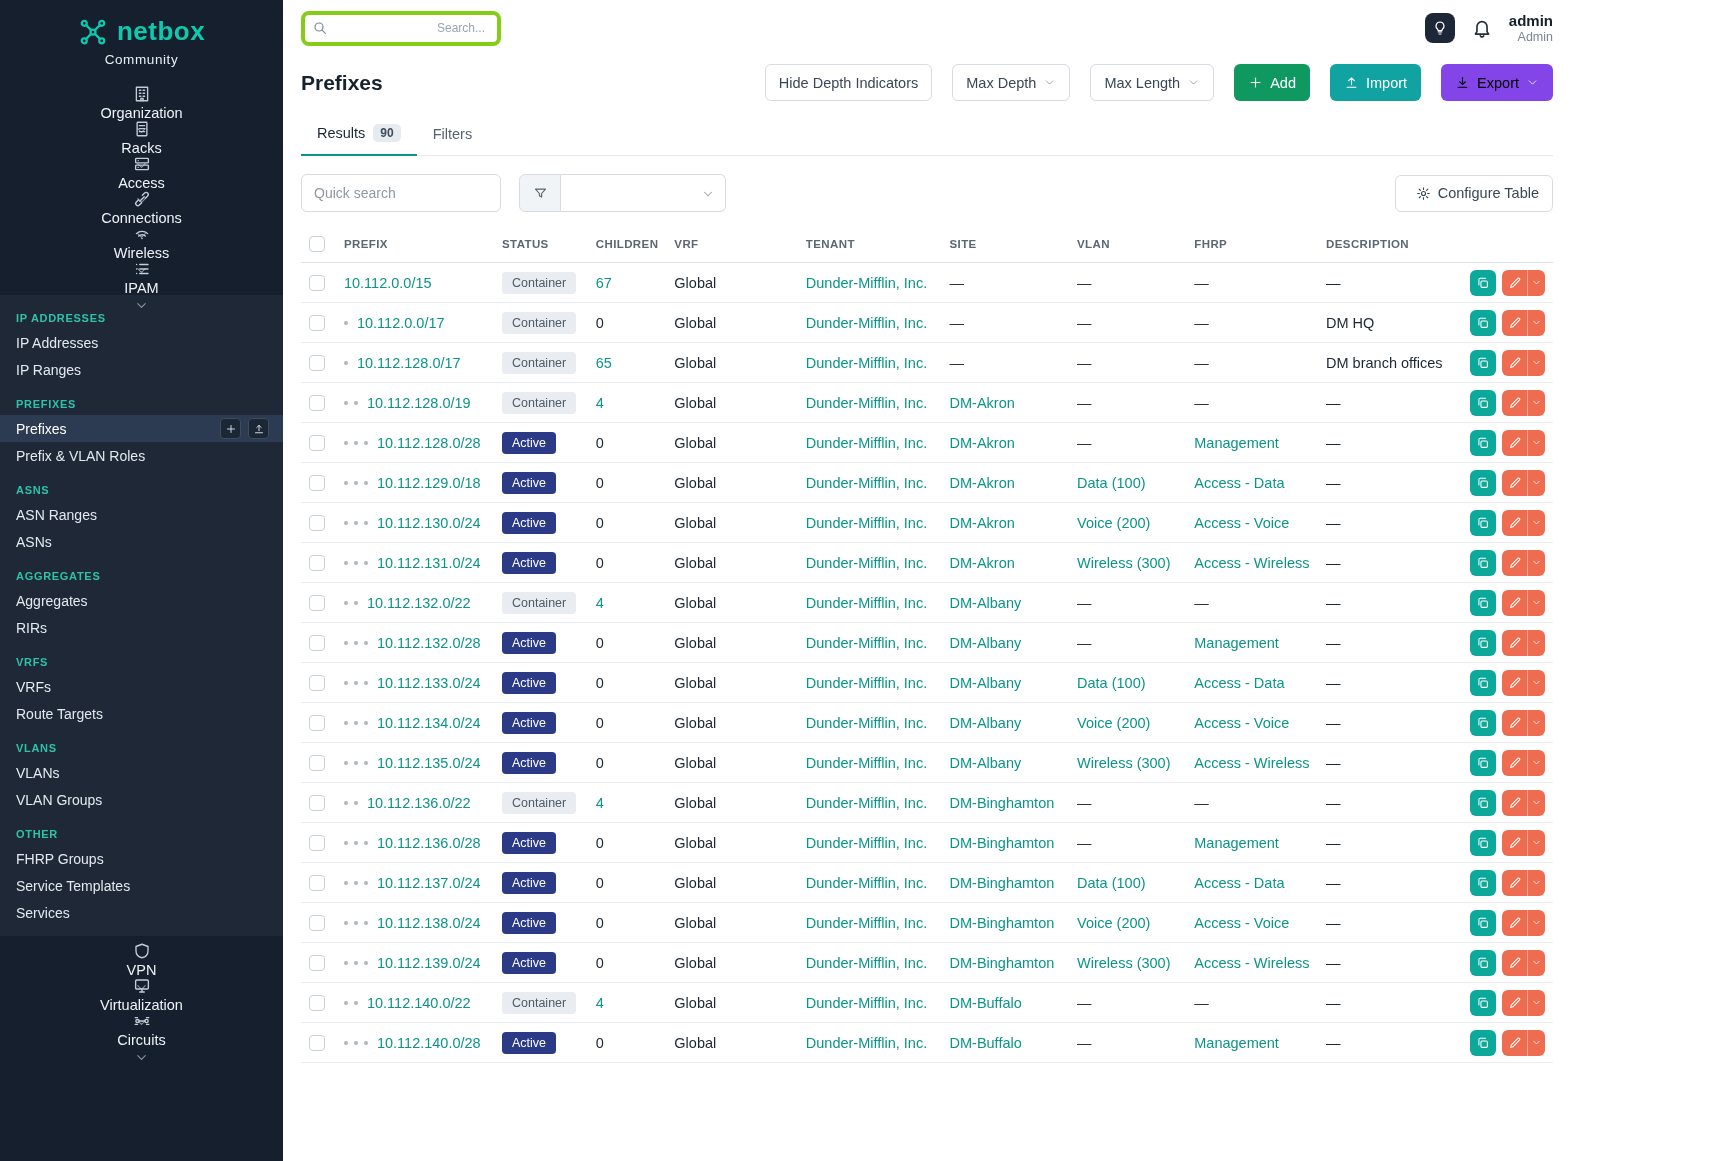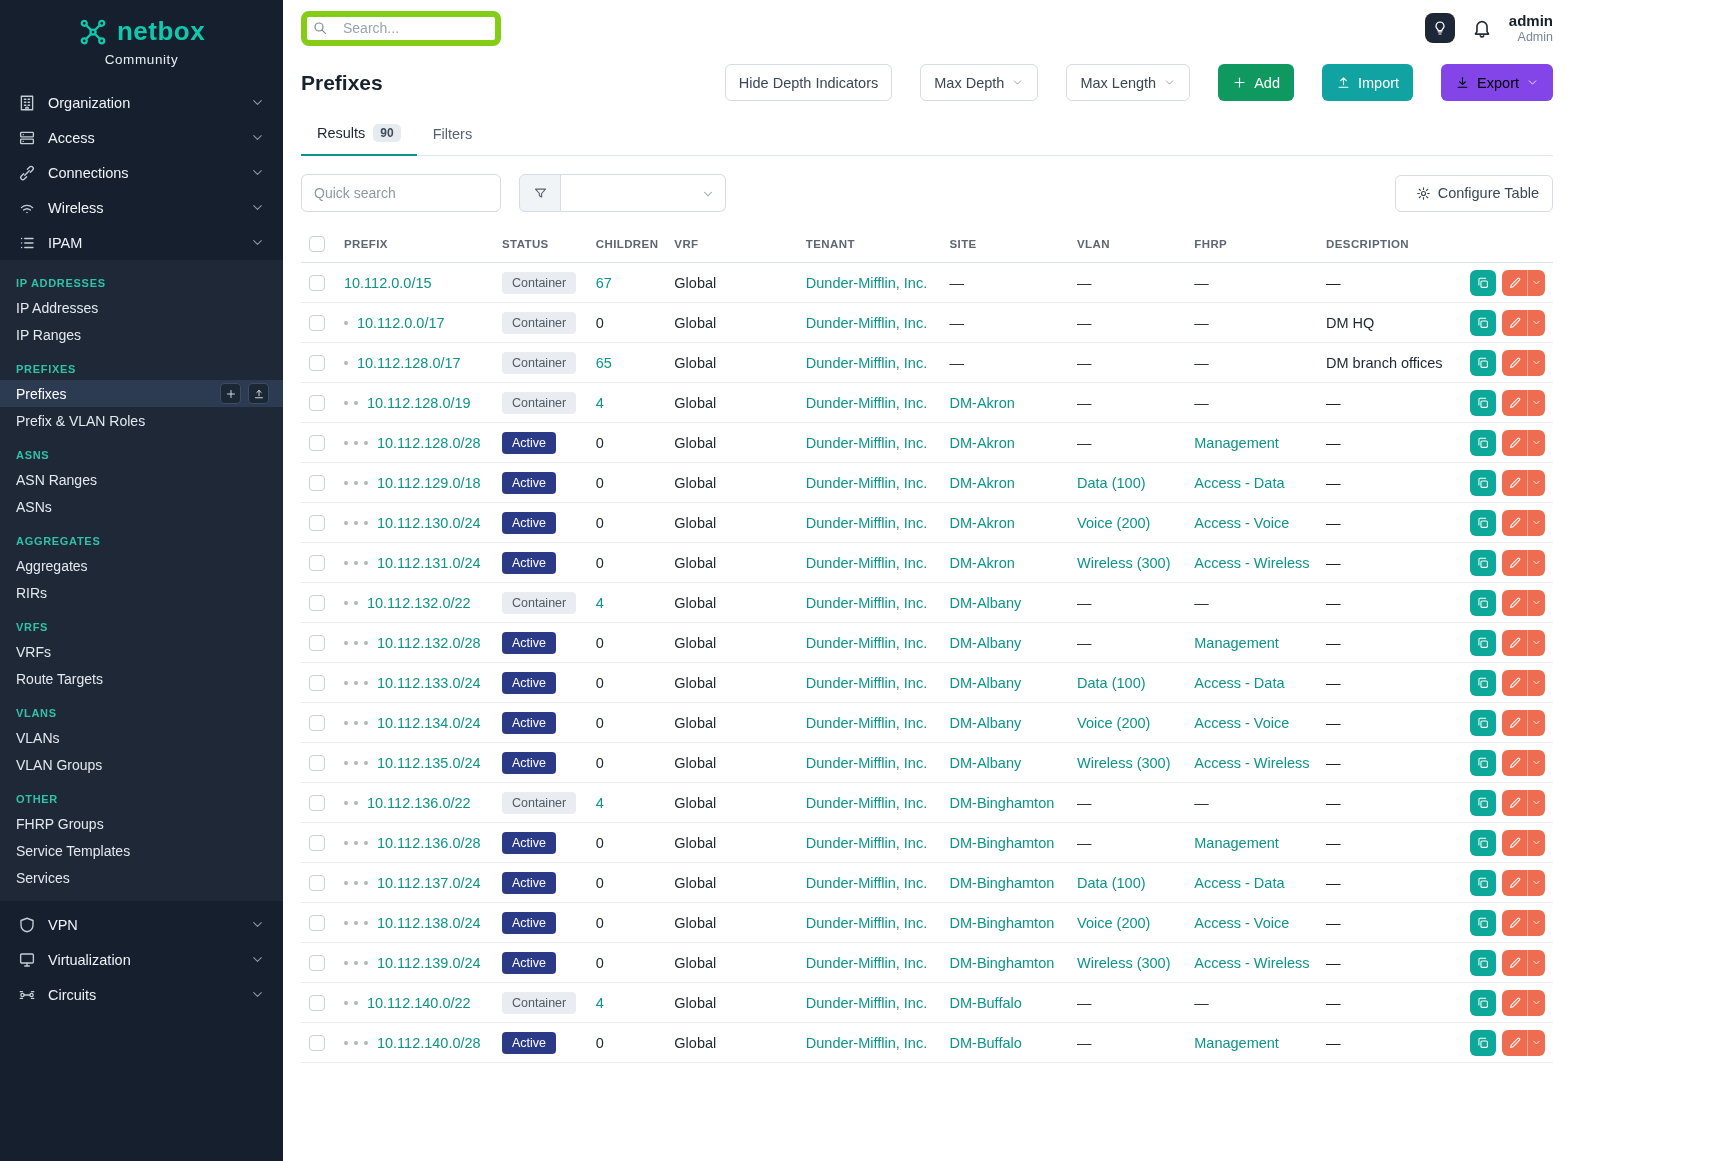--- a/index.html
+++ b/index.html
@@ -18,55 +18,55 @@
   button{font-family:inherit;cursor:pointer;}
 
   
   .sidebar{width:283px;flex-shrink:0;height:100%;background:var(--sidebar-bg);color:#eef3f7;overflow:hidden;}
   .brand{padding:16px 0 6px;text-align:center;}
   .brand-row{display:flex;align-items:center;justify-content:center;gap:9px;}
   .brand-logo{width:30px;height:30px;color:var(--brand-teal);}
   .brand-name{font-size:26px;font-weight:700;color:var(--brand-teal);letter-spacing:.5px;}
   .brand-sub{margin-top:5px;font-size:13.5px;color:#e8eef3;letter-spacing:.6px;}
   .nav{margin-top:12px;}
-  .nav-item{display:flex;align-items:center;gap:12px;height:35px;padding:0 18px;font-size:14.5px;color:#eef3f7;cursor:pointer;}
+  .nav-item{display:flex;align-items:center;gap:2px;height:35px;padding:0 18px;font-size:14.5px;color:#eef3f7;cursor:pointer;flex-direction:column;}
   .nav-icon{width:18px;height:18px;color:#c4cdd6;flex-shrink:0;}
   .nav-icon svg{width:18px;height:18px;}
   .nav-label{flex:1;}
   .nav-chevron{width:15px;height:15px;color:#8795a3;}
   .nav-chevron svg{width:15px;height:15px;}
   .submenu{background:rgba(255,255,255,.045);padding:2px 0 10px;}
   .sec-header{padding:15px 16px 5px;font-size:11px;font-weight:700;letter-spacing:.7px;color:var(--section-header);text-transform:uppercase;}
   .sub-item{display:flex;align-items:center;height:27px;padding:0 14px 0 16px;font-size:14px;color:#e2e9ef;cursor:pointer;}
   .sub-item.active{background:var(--sidebar-active-bg);color:#fff;}
   .mini-btns{margin-left:auto;display:flex;gap:7px;}
   .mini-btn{width:21px;height:21px;border-radius:4px;background:#1c2736;border:1px solid #3d4c60;color:#e2e9ef;display:flex;align-items:center;justify-content:center;padding:0;}
   .mini-btn svg{width:12px;height:12px;}
 
   
   .main{flex:1;height:100%;overflow:hidden;}
   .topbar-inner,.content{width:1252px;margin-left:18px;}
   .topbar-inner{height:56px;display:flex;align-items:center;justify-content:space-between;}
   .search-wrap{position:relative;}
-  .search-wrap input{width:200px;height:35px;border:6px solid #84cc16;border-radius:8px;padding:0 12px 0 36px;font-size:14px;color:#1b2733;outline:none;}
+  .search-wrap input{width:200px;height:35px;border:4px solid #84cc16;border-radius:8px;padding:0 12px 0 36px;font-size:12px;color:#1b2733;outline:none;text-align:right;}
   .search-wrap input::placeholder{color:#9aa4ae;}
   .search-icon{position:absolute;left:11px;top:9px;width:16px;height:16px;color:#7c8892;}
   .search-icon svg{width:16px;height:16px;}
   .topbar-right{display:flex;align-items:center;gap:16px;}
   .mode-btn{width:30px;height:30px;border-radius:8px;background:#1d2738;border:none;color:#fff;display:flex;align-items:center;justify-content:center;}
   .mode-btn svg{width:16px;height:16px;}
   .bell{width:22px;height:22px;color:#222e3a;cursor:pointer;}
   .bell svg{width:22px;height:22px;}
   .user{text-align:right;line-height:1.2;}
   .user-name{font-weight:700;font-size:15px;color:#16212c;}
   .user-role{font-size:12.5px;color:#7a8693;}
 
   .page-head{display:flex;align-items:center;justify-content:space-between;margin-top:8px;}
   .page-title{font-size:21px;font-weight:600;margin:0;color:#17222d;}
-  .page-actions{display:flex;align-items:flex-end;gap:28px;}
+  .page-actions{display:flex;align-items:flex-end;gap:20px;}
   .btn{height:37px;padding:0 13px;border-radius:6px;font-size:14.5px;display:inline-flex;align-items:center;gap:7px;border:1px solid transparent;background:#fff;}
   .btn svg{width:15px;height:15px;}
   .btn-outline{border-color:#d6dce2;color:#3a4754;}
   .btn-outline .caret{width:13px;height:13px;color:#98a2ac;}
   .btn-add{background:var(--add-green);color:#fff;}
   .btn-import{background:var(--import-teal);color:#fff;}
   .btn-export{background:var(--export-purple);color:#000000;}
   .btn .caret svg{width:13px;height:13px;}
 
   .tabs{display:flex;align-items:stretch;border-bottom:1px solid #e3e8ec;margin-top:12px;}
@@ -136,20 +136,34 @@
           </svg>
         </span>
     <span class="nav-label">Organization</span>
     <span class="nav-chevron">
           <svg viewBox="0 0 24 24" fill="none" stroke="currentColor" stroke-width="1.8" stroke-linecap="round" stroke-linejoin="round">
             <polyline points="6 9 12 15 18 9"></polyline>
           </svg>
         </span>
   </div>
 
+  <div class="nav-item">
+    <span class="nav-icon">
+          <svg viewBox="0 0 24 24" fill="none" stroke="currentColor" stroke-width="1.8" stroke-linecap="round" stroke-linejoin="round">
+            <rect x="5.5" y="3" width="13" height="18" rx="1"></rect>
+            <path d="M8.5 7.5h7M8.5 11.5h7M8.5 15.5h7"></path>
+          </svg>
+        </span>
+    <span class="nav-label">Racks</span>
+    <span class="nav-chevron">
+          <svg viewBox="0 0 24 24" fill="none" stroke="currentColor" stroke-width="1.8" stroke-linecap="round" stroke-linejoin="round">
+            <polyline points="6 9 12 15 18 9"></polyline>
+          </svg>
+        </span>
+  </div>
 
   <div class="nav-item">
     <span class="nav-icon">
           <svg viewBox="0 0 24 24" fill="none" stroke="currentColor" stroke-width="1.8" stroke-linecap="round" stroke-linejoin="round">
             <rect x="3.5" y="4.5" width="17" height="6" rx="1"></rect>
             <rect x="3.5" y="13.5" width="17" height="6" rx="1"></rect>
             <path d="M7 7.5h.01M7 16.5h.01"></path>
           </svg>
         </span>
     <span class="nav-label">Access</span>

